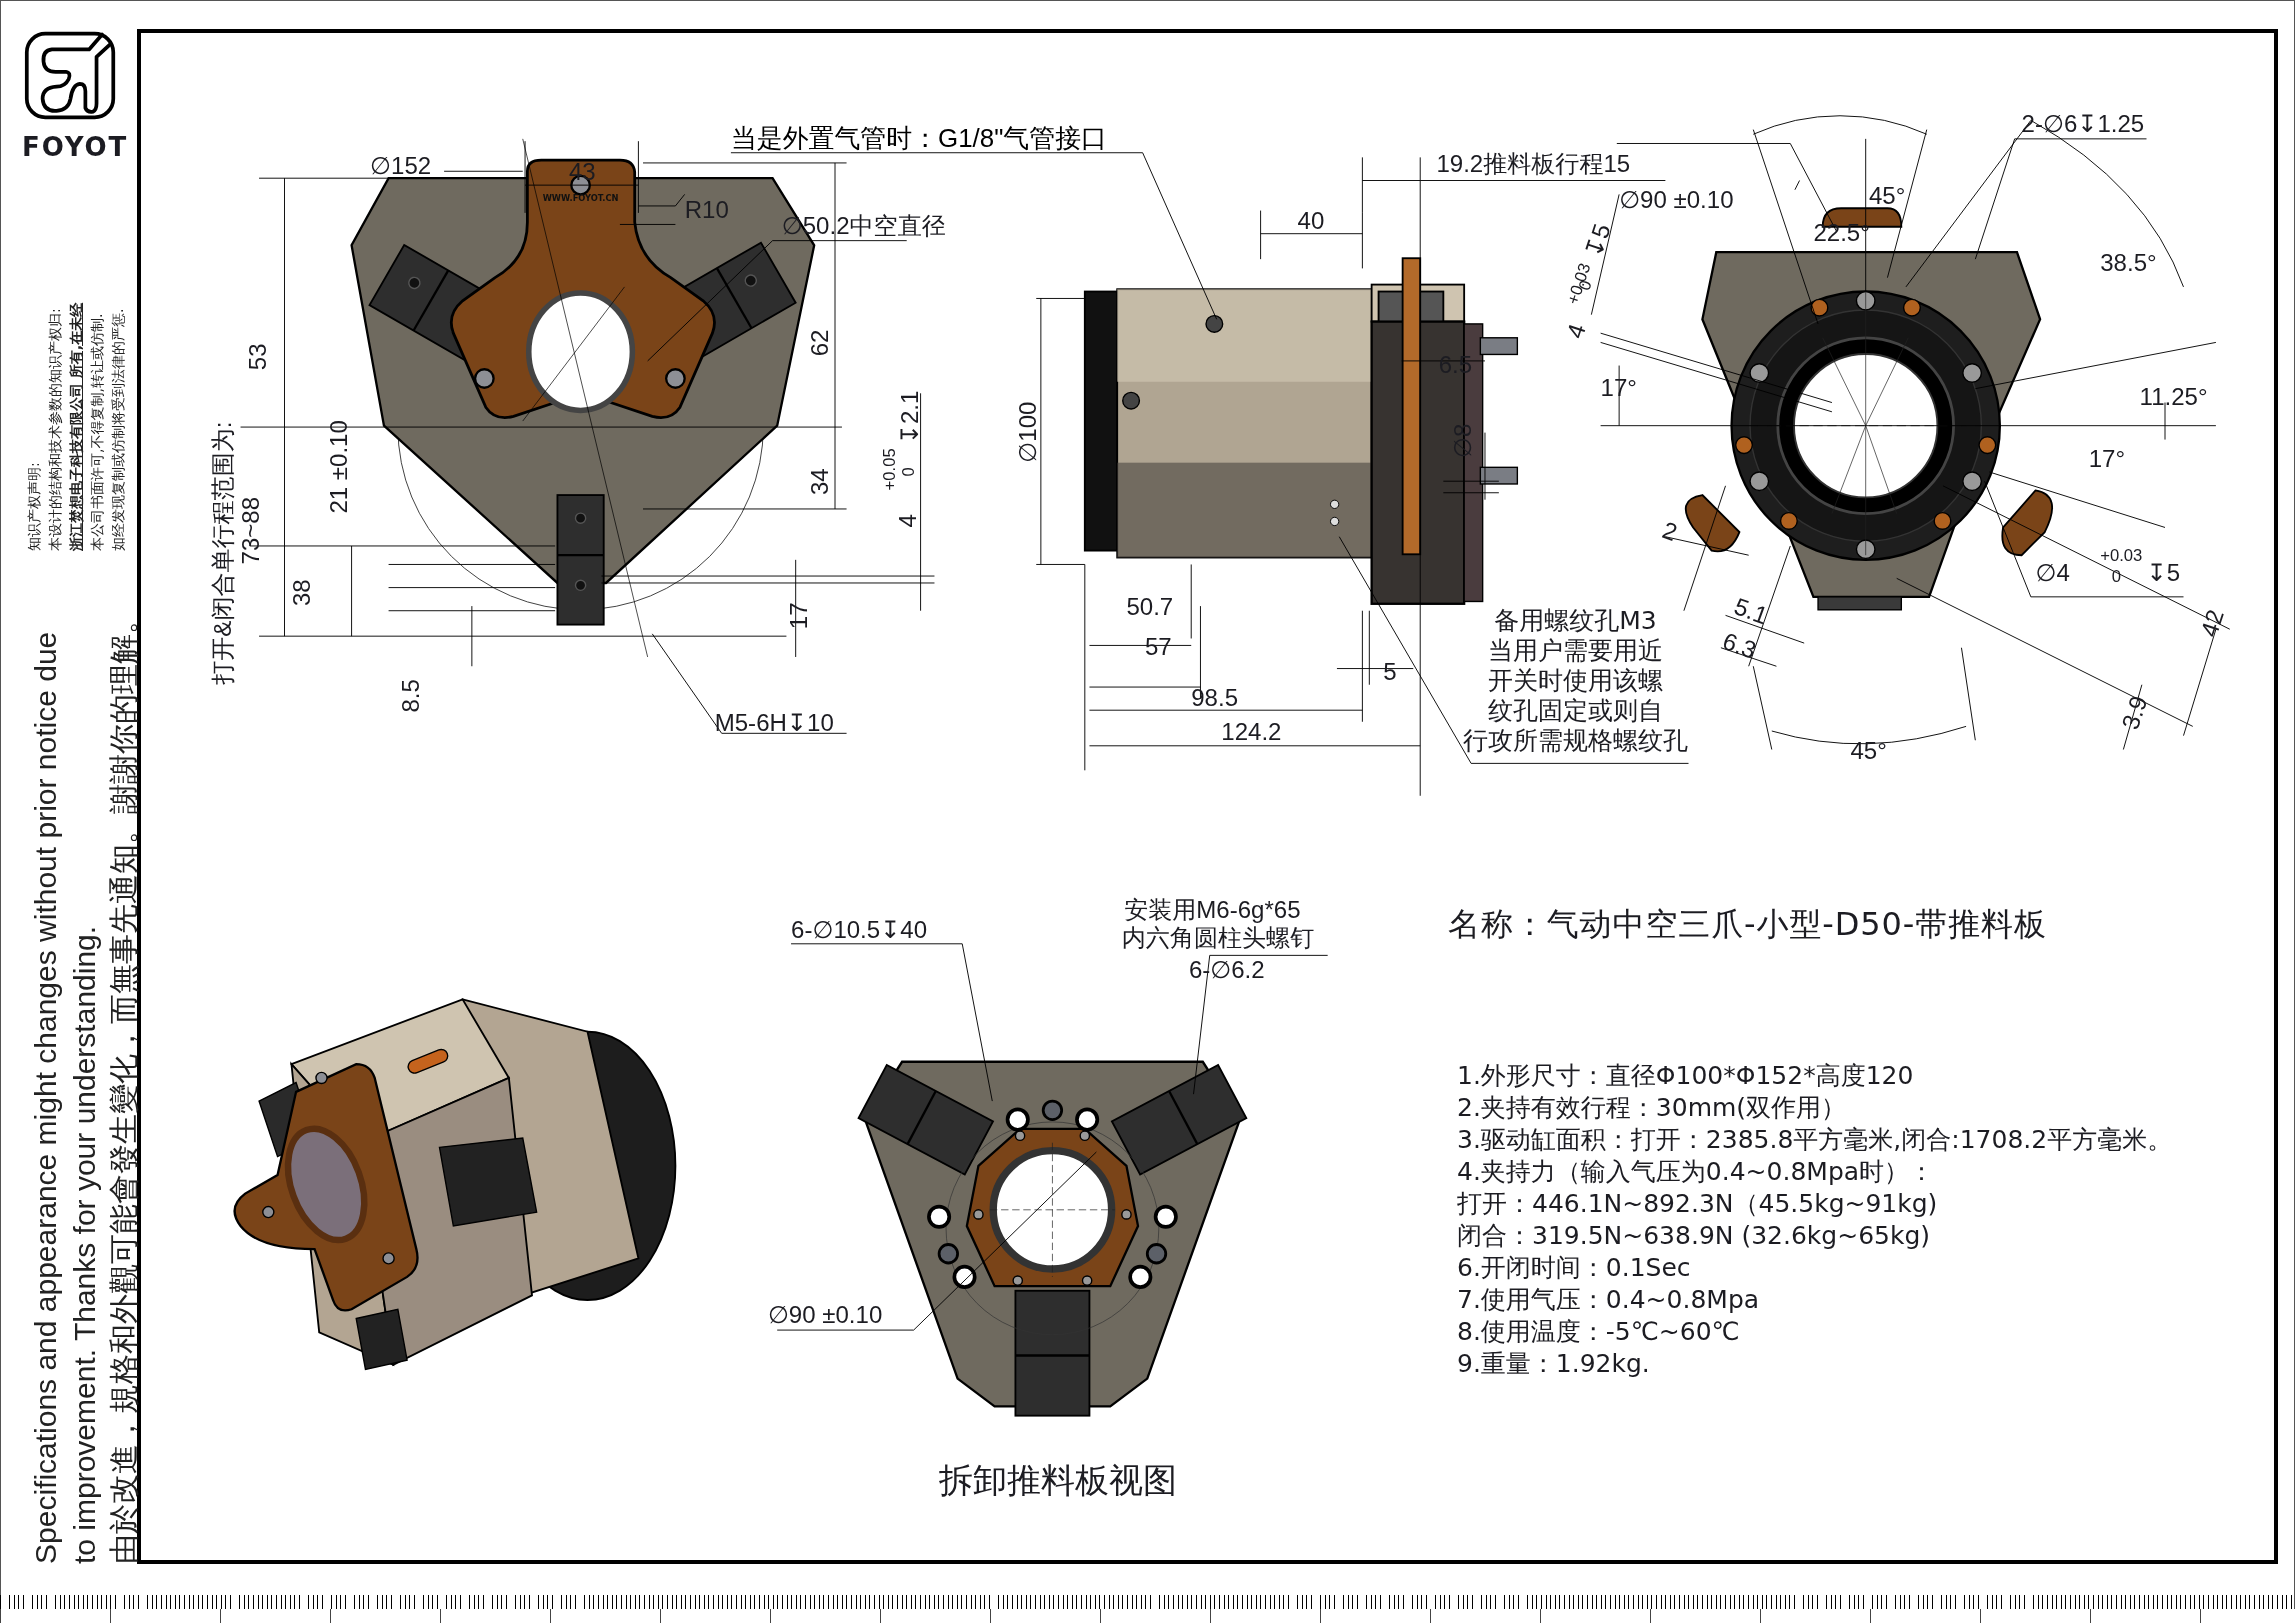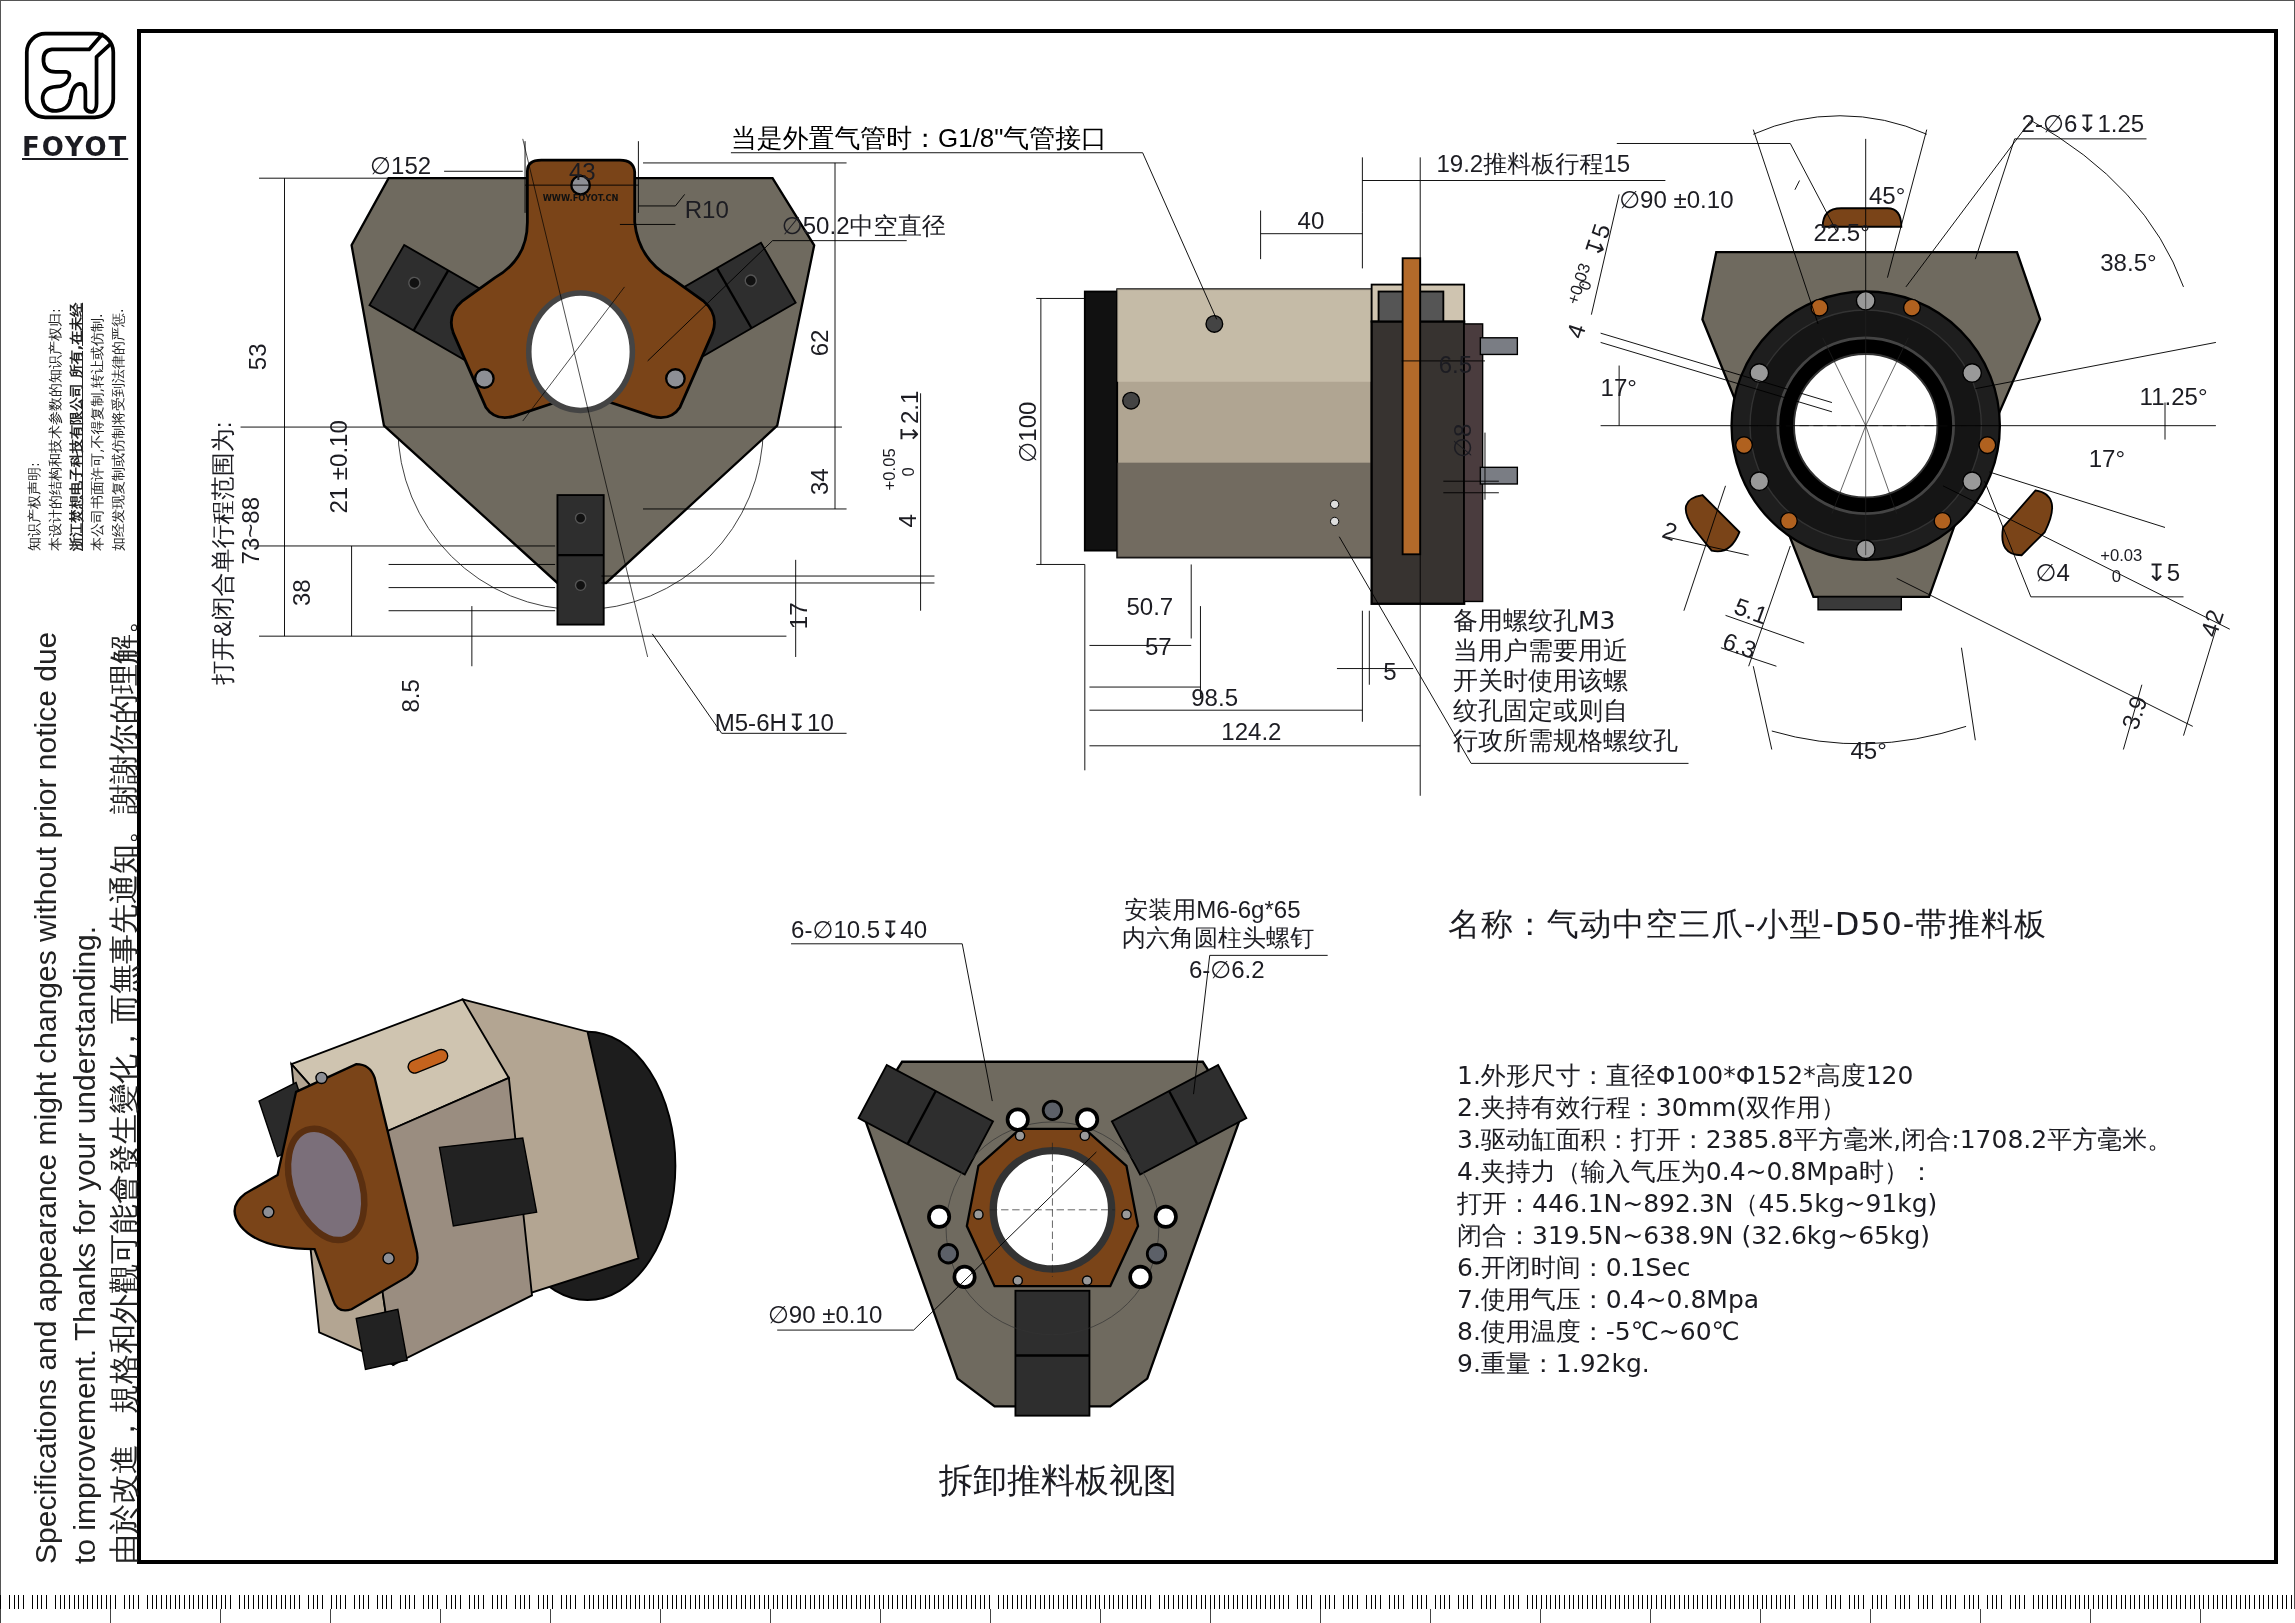--- a/index.html
+++ b/index.html
@@ -8,31 +8,31 @@
   #sheet-frame{position:absolute;left:137px;top:29px;width:2141px;height:1535px;border:4.6px solid #000;box-sizing:border-box;}
   #outer-border{position:absolute;left:0;top:0;width:2295px;height:1623px;border:1.4px solid #555;box-sizing:border-box;}
   #ruler{position:absolute;left:0;top:1595px;width:2295px;height:28px;
     background:repeating-linear-gradient(90deg,#000 0 0.9px,transparent 0.9px 4.6px);}
   #ruler-major{position:absolute;left:0;top:1595px;width:2295px;height:28px;
     background:repeating-linear-gradient(90deg,#000 0 1.4px,transparent 1.4px 46px);}
   #ruler-cover{position:absolute;left:0;top:1609px;width:2295px;height:14px;background:#fff;}
   #ruler-long{position:absolute;left:0;top:1609px;width:2295px;height:14px;
     background:repeating-linear-gradient(90deg,#444 0 0.9px,transparent 0.9px 110px);}
   .logo-box{left:24px;top:29px;width:93px;height:93px;}
-  .logo-text{left:22px;top:132px;width:97px;font-family:"DejaVu Sans",sans-serif;font-weight:900;font-size:26px;letter-spacing:1.9px;text-align:center;text-decoration:underline;}
+  .logo-text{left:22px;top:132px;width:97px;font-family:"DejaVu Sans",sans-serif;font-weight:900;font-size:26px;letter-spacing:1.9px;text-align:center;}
   .vtext{position:absolute;transform-origin:left top;transform:rotate(-90deg);white-space:nowrap;}
   .copyright{font-size:14px;line-height:21px;color:#222;}
   .disclaimer{font-size:30px;line-height:39px;color:#222;font-family:"Liberation Sans",sans-serif;}
   .dim{font-family:"Liberation Sans",sans-serif;font-size:52px;fill:#1c1c22;}
   .dim-s{font-family:"Liberation Sans",sans-serif;font-size:36px;fill:#1c1c22;}
   .title-block{left:1448px;top:902px;font-size:32px;line-height:44px;letter-spacing:0.9px;}
   .params{left:1457px;top:1060px;font-size:25px;line-height:32px;}
   .params div{white-space:nowrap;}
   .caption{left:939px;top:1458px;font-size:34px;}
-  .note{left:1453px;top:606px;font-size:25px;line-height:30px;width:245px;}
+  .note{left:1453px;top:606px;font-size:25px;line-height:30px;text-align:center;width:245px;}
   .leader-label{font-family:"Liberation Sans",sans-serif;font-size:56px;}
   svg{position:absolute;left:0;top:0;}
 </style>
 </head>
 <body>
 
 <div id="outer-border"></div>
 <div id="sheet-frame"></div>
 
 <div id="ruler"></div>

